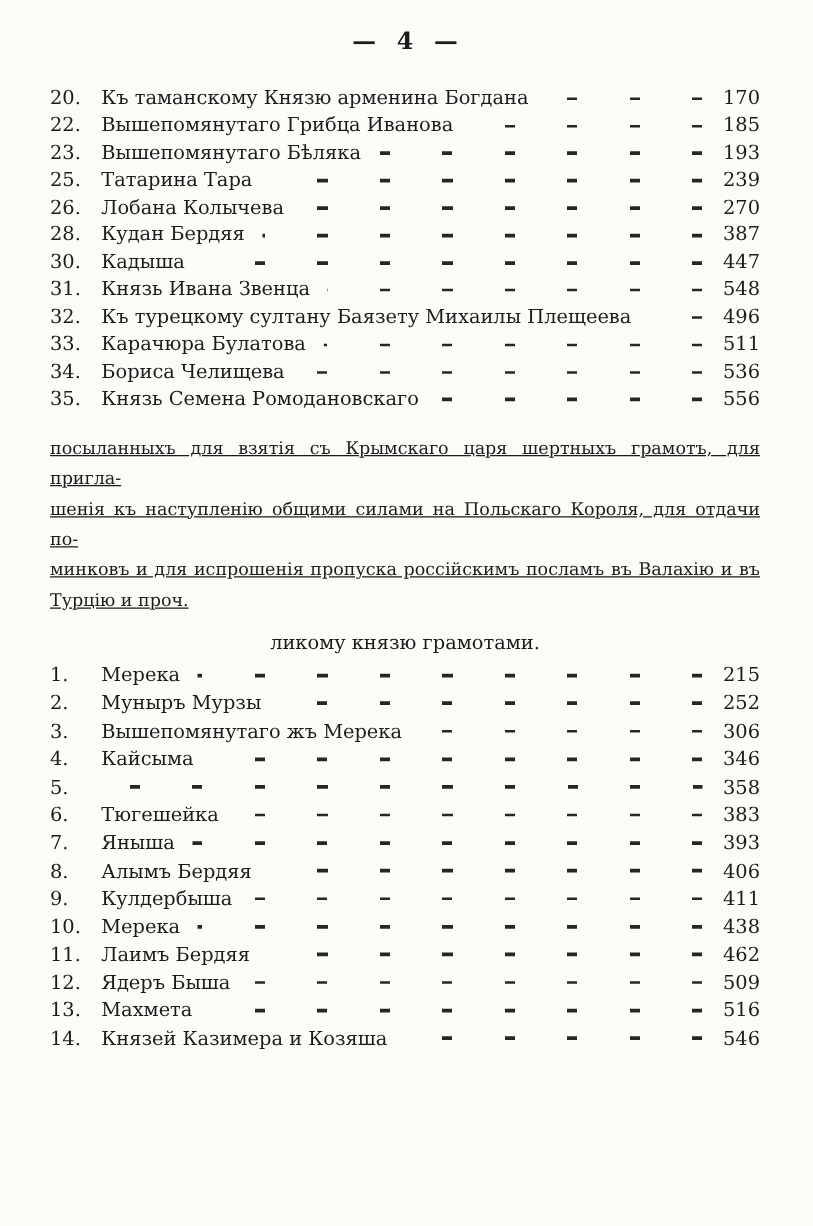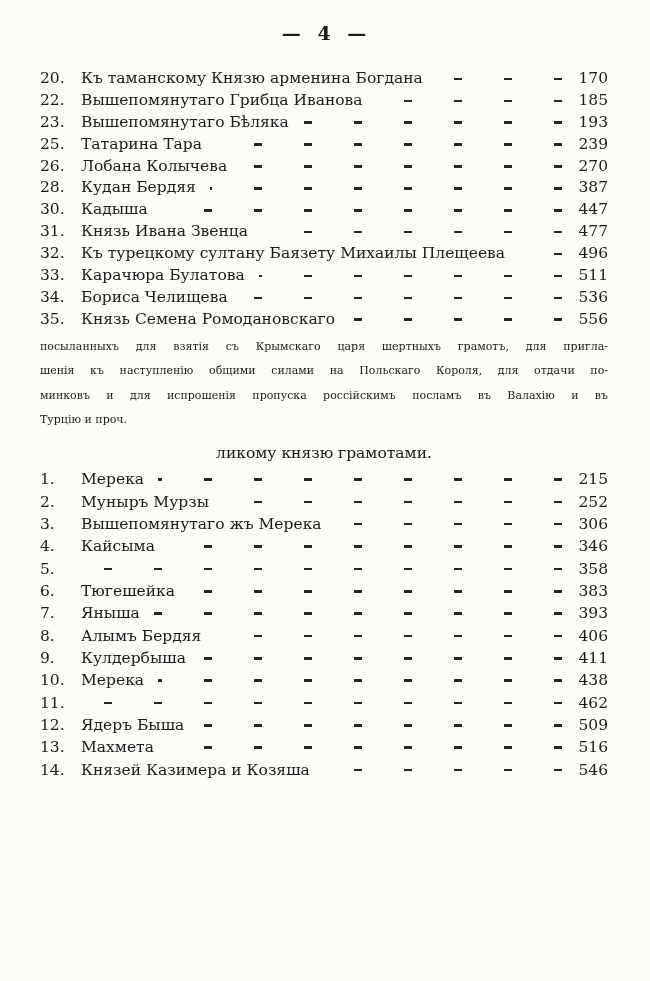--- a/index.html
+++ b/index.html
@@ -33,23 +33,24 @@
   .leader {
     flex: 1 1 auto;
     align-self: center;
     height: 2.6px;
     margin-left: 14px;
     margin-right: 12px;
     background-image: repeating-linear-gradient(to left, #262626 0 8px, transparent 8px 50px);
   }
   .pg { flex: 0 0 34px; text-align: right; }
   .para {
-    font-size: 11px;
+    font-size: 14px;
     line-height: 24.4px;
-    margin-top: 4px;
+    margin-top: 16px;
+    text-decoration: underline;
   }
   .jline { text-align: justify; text-align-last: justify; }
   .lline { text-align: left; }
   .heading {
     font-size: 15.5px;
     line-height: 23px;
     margin-top: 10px;
     margin-bottom: 3px;
   }
   .heading .h1 { padding-left: 14px; text-align: justify; text-align-last: justify; }
@@ -114,21 +115,21 @@
         <span class="num">30.</span>
         <span class="name">Кадыша</span>
         <span class="leader"></span>
         <span class="pg">447</span>
       </div>
 
       <div class="toc-row">
         <span class="num">31.</span>
         <span class="name">Князь Ивана Звенца</span>
         <span class="leader"></span>
-        <span class="pg">477</span>
+        <span class="pg">548</span>
       </div>
 
       <div class="toc-row">
         <span class="num">32.</span>
         <span class="name">Къ турецкому султану Баязету Михаилы Плещеева</span>
         <span class="leader"></span>
         <span class="pg">496</span>
       </div>
 
       <div class="toc-row">
@@ -230,20 +231,21 @@
 
       <div class="toc-row">
         <span class="num">10.</span>
         <span class="name">Мерека</span>
         <span class="leader"></span>
         <span class="pg">438</span>
       </div>
 
       <div class="toc-row">
         <span class="num">11.</span>
+        <span class="name">Лаимъ Бердяя</span>
         <span class="leader"></span>
         <span class="pg">462</span>
       </div>
 
       <div class="toc-row">
         <span class="num">12.</span>
         <span class="name">Ядеръ Быша</span>
         <span class="leader"></span>
         <span class="pg">509</span>
       </div>

